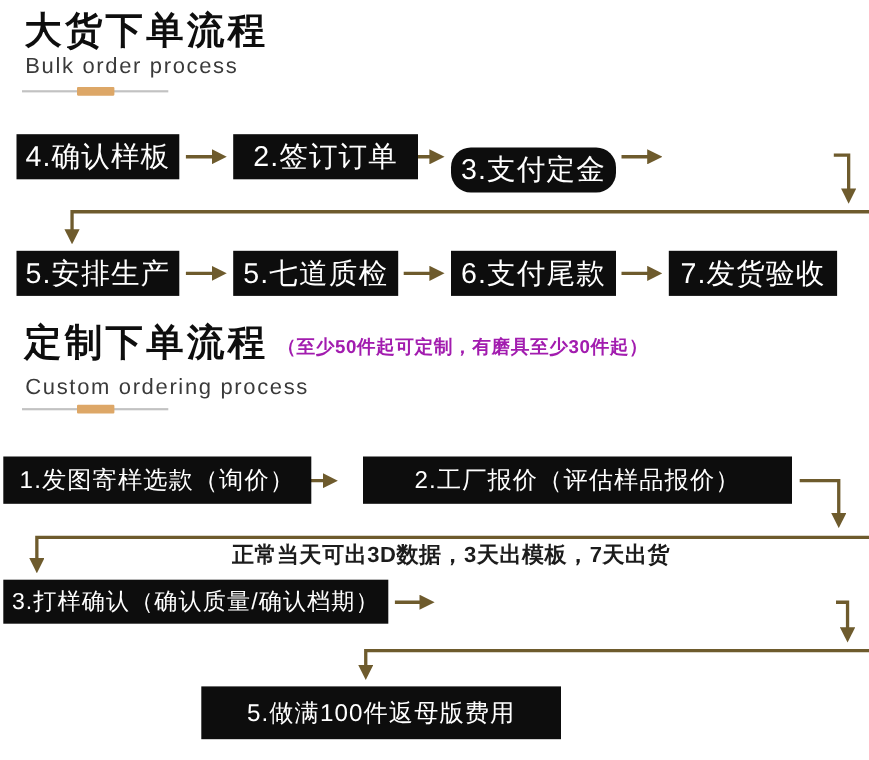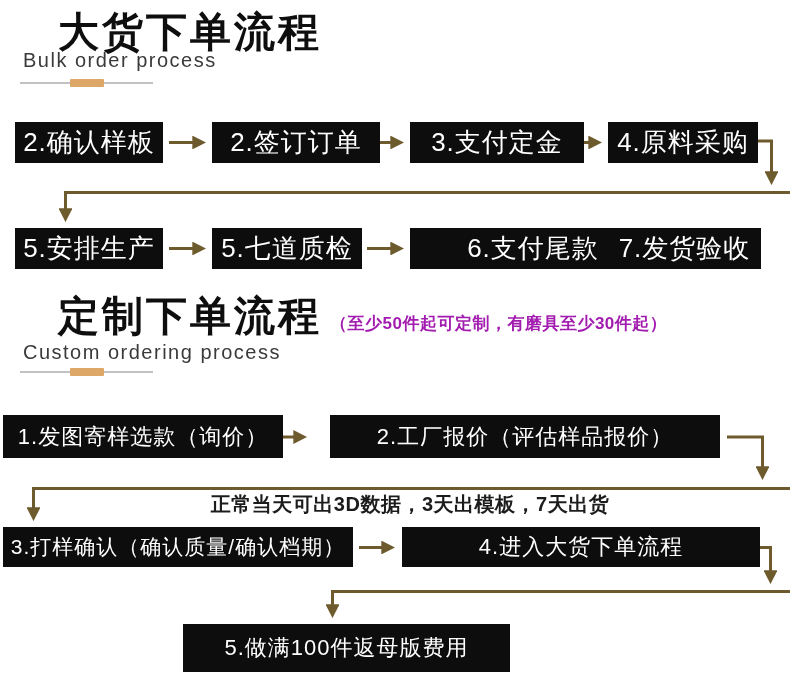--- a/index.html
+++ b/index.html
@@ -3,21 +3,21 @@
 <meta charset="utf-8">
 <style>
   html,body{margin:0;padding:0;background:#ffffff;}
   .canvas{
     position:relative;width:790px;height:691px;background:#ffffff;
     font-family:"Liberation Sans","DejaVu Sans",sans-serif;overflow:hidden;
   }
   .connectors{position:absolute;left:0;top:0;width:790px;height:691px;pointer-events:none;}
 
   .sec-title-row{position:absolute;left:22px;display:flex;align-items:flex-end;gap:8px;white-space:nowrap;}
-  .sec-title{font-size:41px;font-weight:700;color:#0e0e0e;letter-spacing:3px;line-height:1.1;margin-left:36px;}
+  .sec-title{font-size:34px;font-weight:700;color:#0e0e0e;letter-spacing:3px;line-height:1.1;}
   .sec-note{font-size:17px;font-weight:700;color:#a21caf;margin-bottom:4px;letter-spacing:0.5px;}
   .sec-sub{position:absolute;left:23px;font-size:20px;color:#3a3a3a;letter-spacing:1.5px;white-space:nowrap;}
   .divider{position:absolute;left:20px;width:133px;height:8px;}
   .divider .line{position:absolute;left:0;top:3px;width:100%;height:2px;background:#c2c2c2;}
   .divider .accent{position:absolute;left:50px;top:0;width:34px;height:8px;background:#dda767;border-radius:1px;}
 
   .step{
     position:absolute;background:#0d0d0d;color:#ffffff;
     display:flex;align-items:center;justify-content:center;
     white-space:nowrap;letter-spacing:1px;
@@ -64,43 +64,41 @@
 
   <div class="sec-title-row" style="top:10px;">
     <span class="sec-title">大货下单流程</span>
   </div>
   <div class="sec-sub" style="top:49px;">Bulk order process</div>
   <div class="divider" style="top:79px;">
     <span class="line"></span>
     <span class="accent"></span>
   </div>
 
-  <div class="step lg" style="left:15px;top:122px;width:148px;height:41px;">2.确认样板</div>
+  <div class="step lg" style="left:15px;top:122px;width:148px;height:41px;">4.确认样板</div>
   <div class="step lg" style="left:212px;top:122px;width:168px;height:41px;">2.签订订单</div>
-  <div class="step lg" style="left:410px;top:122px;width:174px;height:41px;">3.支付定金</div>
-  <div class="step lg" style="left:608px;top:122px;width:150px;height:41px;">4.原料采购</div>
+  <div class="step lg" style="left:410px;top:134px;width:150px;height:41px;border-radius:18px;">3.支付定金</div>
 
   <div class="step lg" style="left:15px;top:228px;width:148px;height:41px;">5.安排生产</div>
   <div class="step lg" style="left:212px;top:228px;width:150px;height:41px;">5.七道质检</div>
-  <div class="step lg" style="left:410px;top:228px;width:150px;height:41px;padding-left:48px;">6.支付尾款</div>
+  <div class="step lg" style="left:410px;top:228px;width:150px;height:41px;">6.支付尾款</div>
   <div class="step lg" style="left:608px;top:228px;width:153px;height:41px;">7.发货验收</div>
 
   <div class="sec-title-row" style="top:294px;">
     <span class="sec-title">定制下单流程</span>
     <span class="sec-note">（至少50件起可定制，有磨具至少30件起）</span>
   </div>
   <div class="sec-sub" style="top:341px;">Custom ordering process</div>
   <div class="divider" style="top:368px;">
     <span class="line"></span>
     <span class="accent"></span>
   </div>
 
   <div class="step md" style="left:3px;top:415px;width:280px;height:43px;">1.发图寄样选款（询价）</div>
   <div class="step md" style="left:330px;top:415px;width:390px;height:43px;">2.工厂报价（评估样品报价）</div>
 
   <div class="lead-note">正常当天可出3D数据，3天出模板，7天出货</div>
 
   <div class="step sm" style="left:3px;top:527px;width:350px;height:40px;">3.打样确认（确认质量/确认档期）</div>
-  <div class="step md" style="left:402px;top:527px;width:358px;height:40px;">4.进入大货下单流程</div>
 
   <div class="step md" style="left:183px;top:624px;width:327px;height:48px;">5.做满100件返母版费用</div>
 
 </div>
 
 </body></html>

